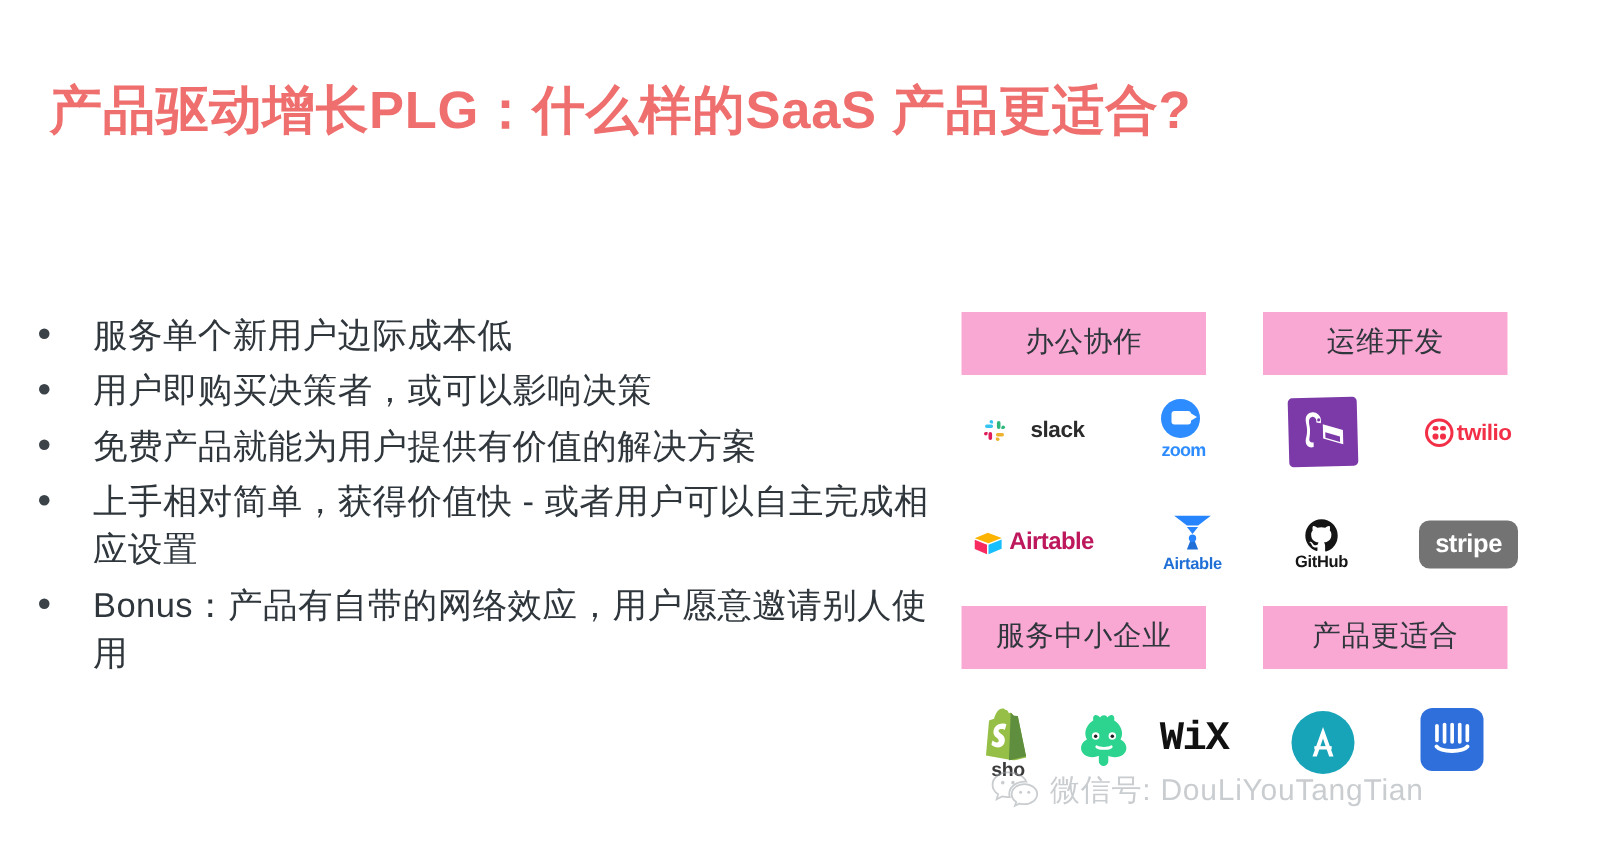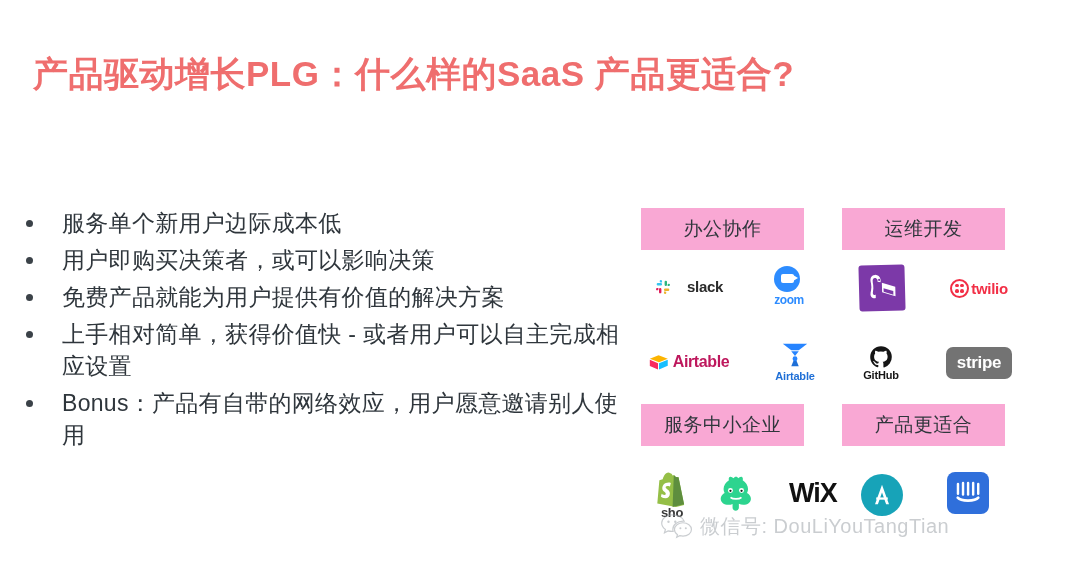--- a/index.html
+++ b/index.html
@@ -106,21 +106,21 @@
   #cell-airtable  { left: -8px;  top: 132px; width: 112px; height: 44px; }
   #cell-atlassian { left: 104px; top: 124px; width: 100px; height: 58px; }
 
   #cell-datadog   { left: 198px; top: 50px;  width: 86px;  height: 60px; }
   #cell-twilio    { left: 298px; top: 50px;  width: 80px;  height: 60px; }
   #cell-github    { left: 200px; top: 128px; width: 80px;  height: 54px; }
   #cell-stripe    { left: 294px; top: 130px; width: 88px;  height: 50px; }
 
   #cell-shopify   { left: 0px;   top: 256px; width: 62px;  height: 62px; }
   #cell-mailchimp { left: 62px;  top: 256px; width: 66px;  height: 62px; }
-  #cell-wix       { left: 128px; top: 258px; width: 88px;  height: 54px; }
+  #cell-wix       { left: 111px; top: 258px; width: 88px;  height: 54px; font-family: Liberation Mono, monospace; }
   #cell-angel     { left: 206px; top: 256px; width: 70px;  height: 62px; }
   #cell-intercom  { left: 294px; top: 254px; width: 66px;  height: 62px; }
 
   .slack-wrap { display: flex; align-items: flex-end; gap: 16px; }
   .slack-text { font-size: 15px; font-weight: bold; color: #2b2b2b; letter-spacing: -0.3px; }
 
   .zoom-wrap { display: flex; flex-direction: column; align-items: flex-start; gap: 1px; }
   .zoom-badge {
     width: 26px; height: 26px; border-radius: 50%;
     background: #2d8cff; display: flex; align-items: center; justify-content: center;

